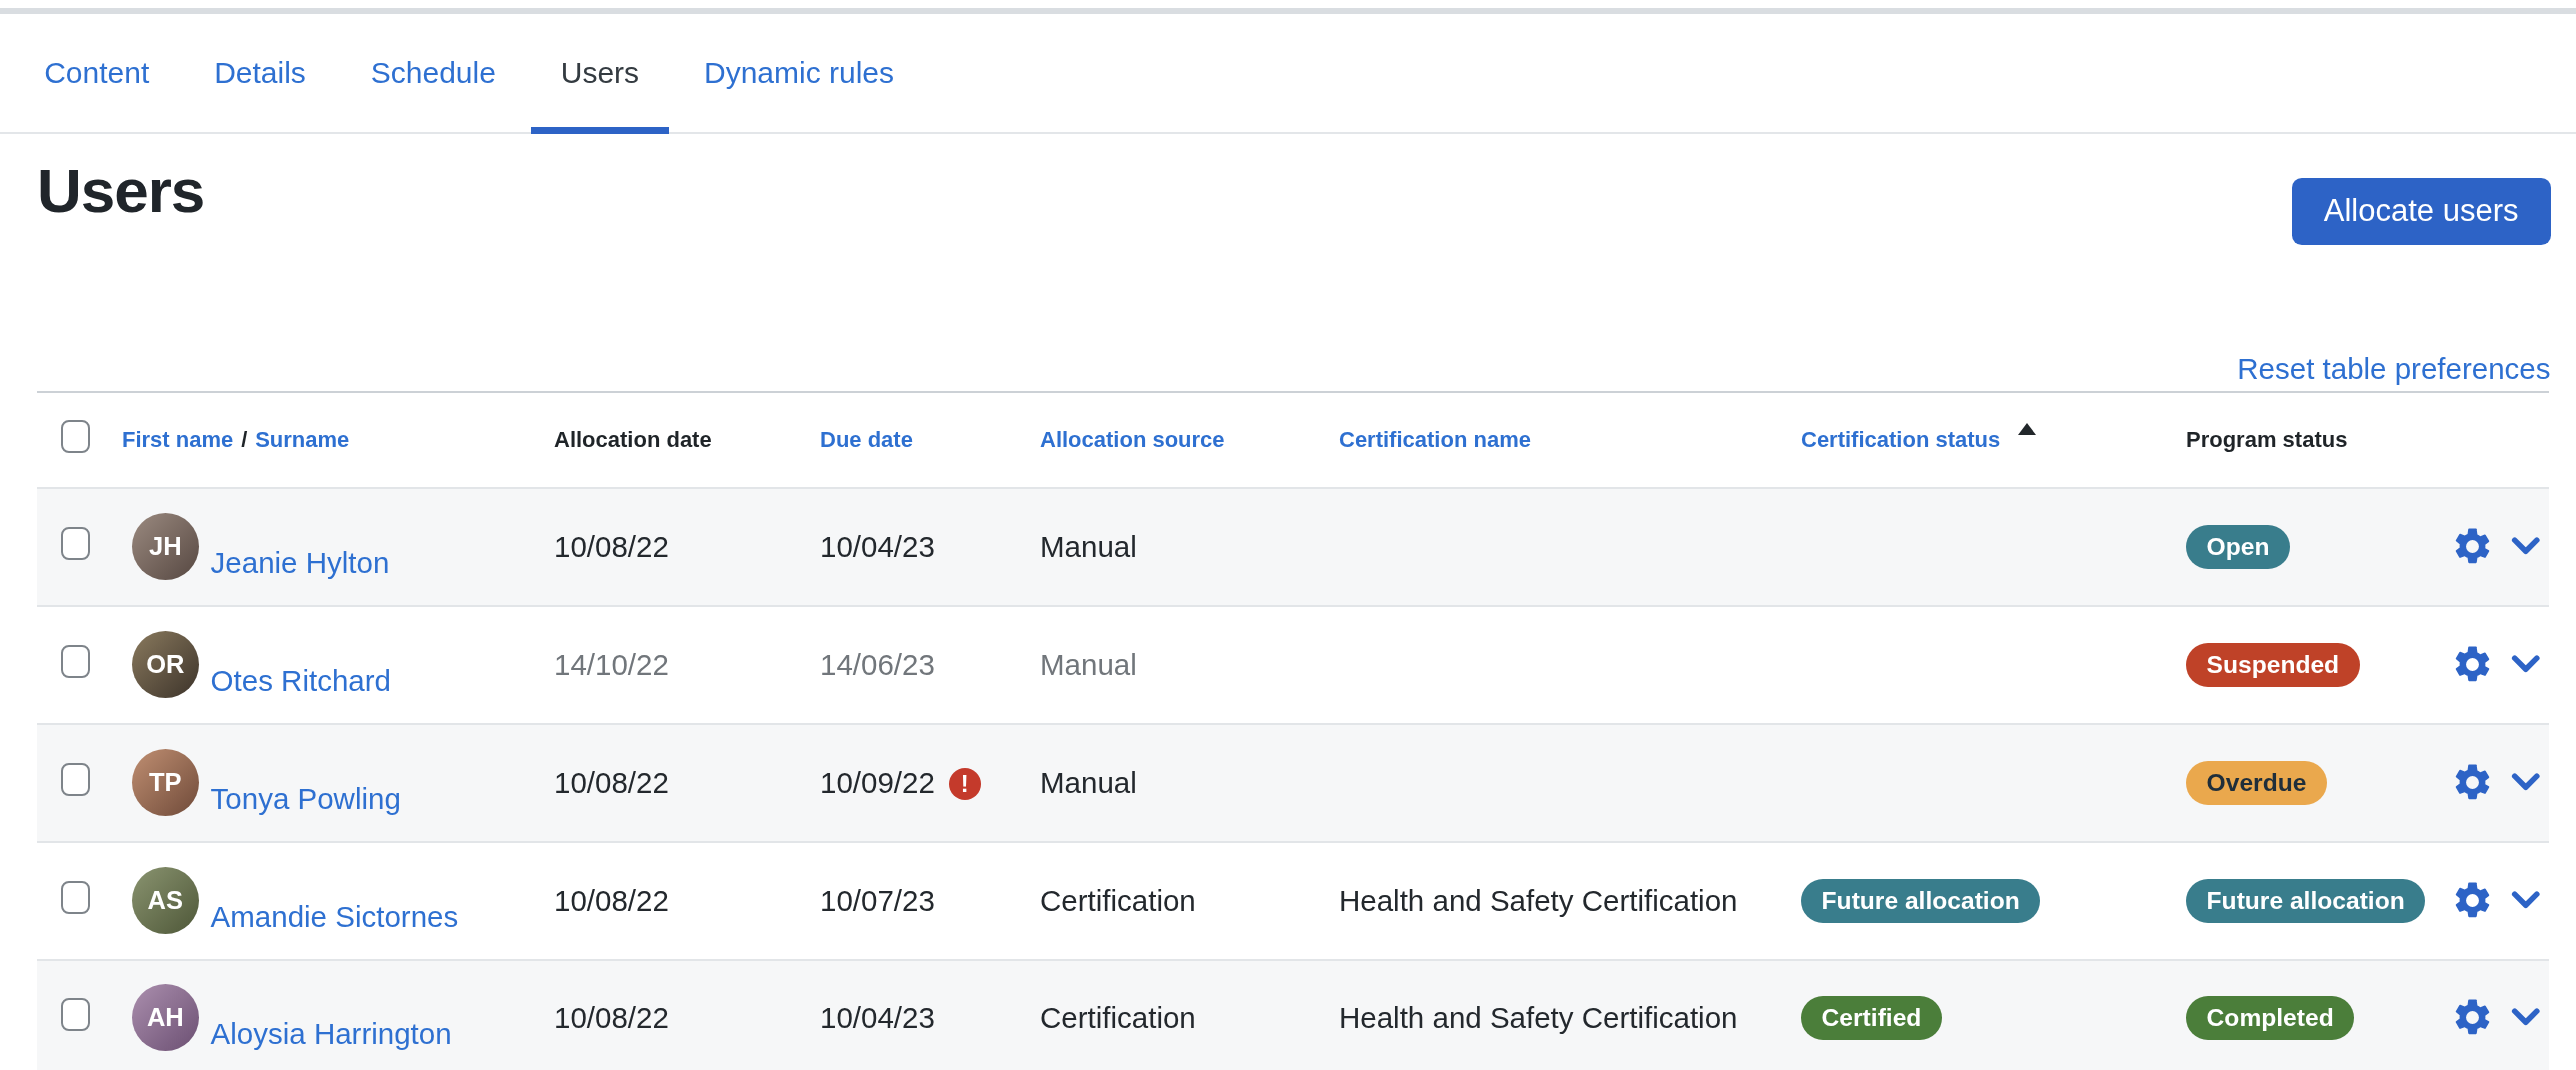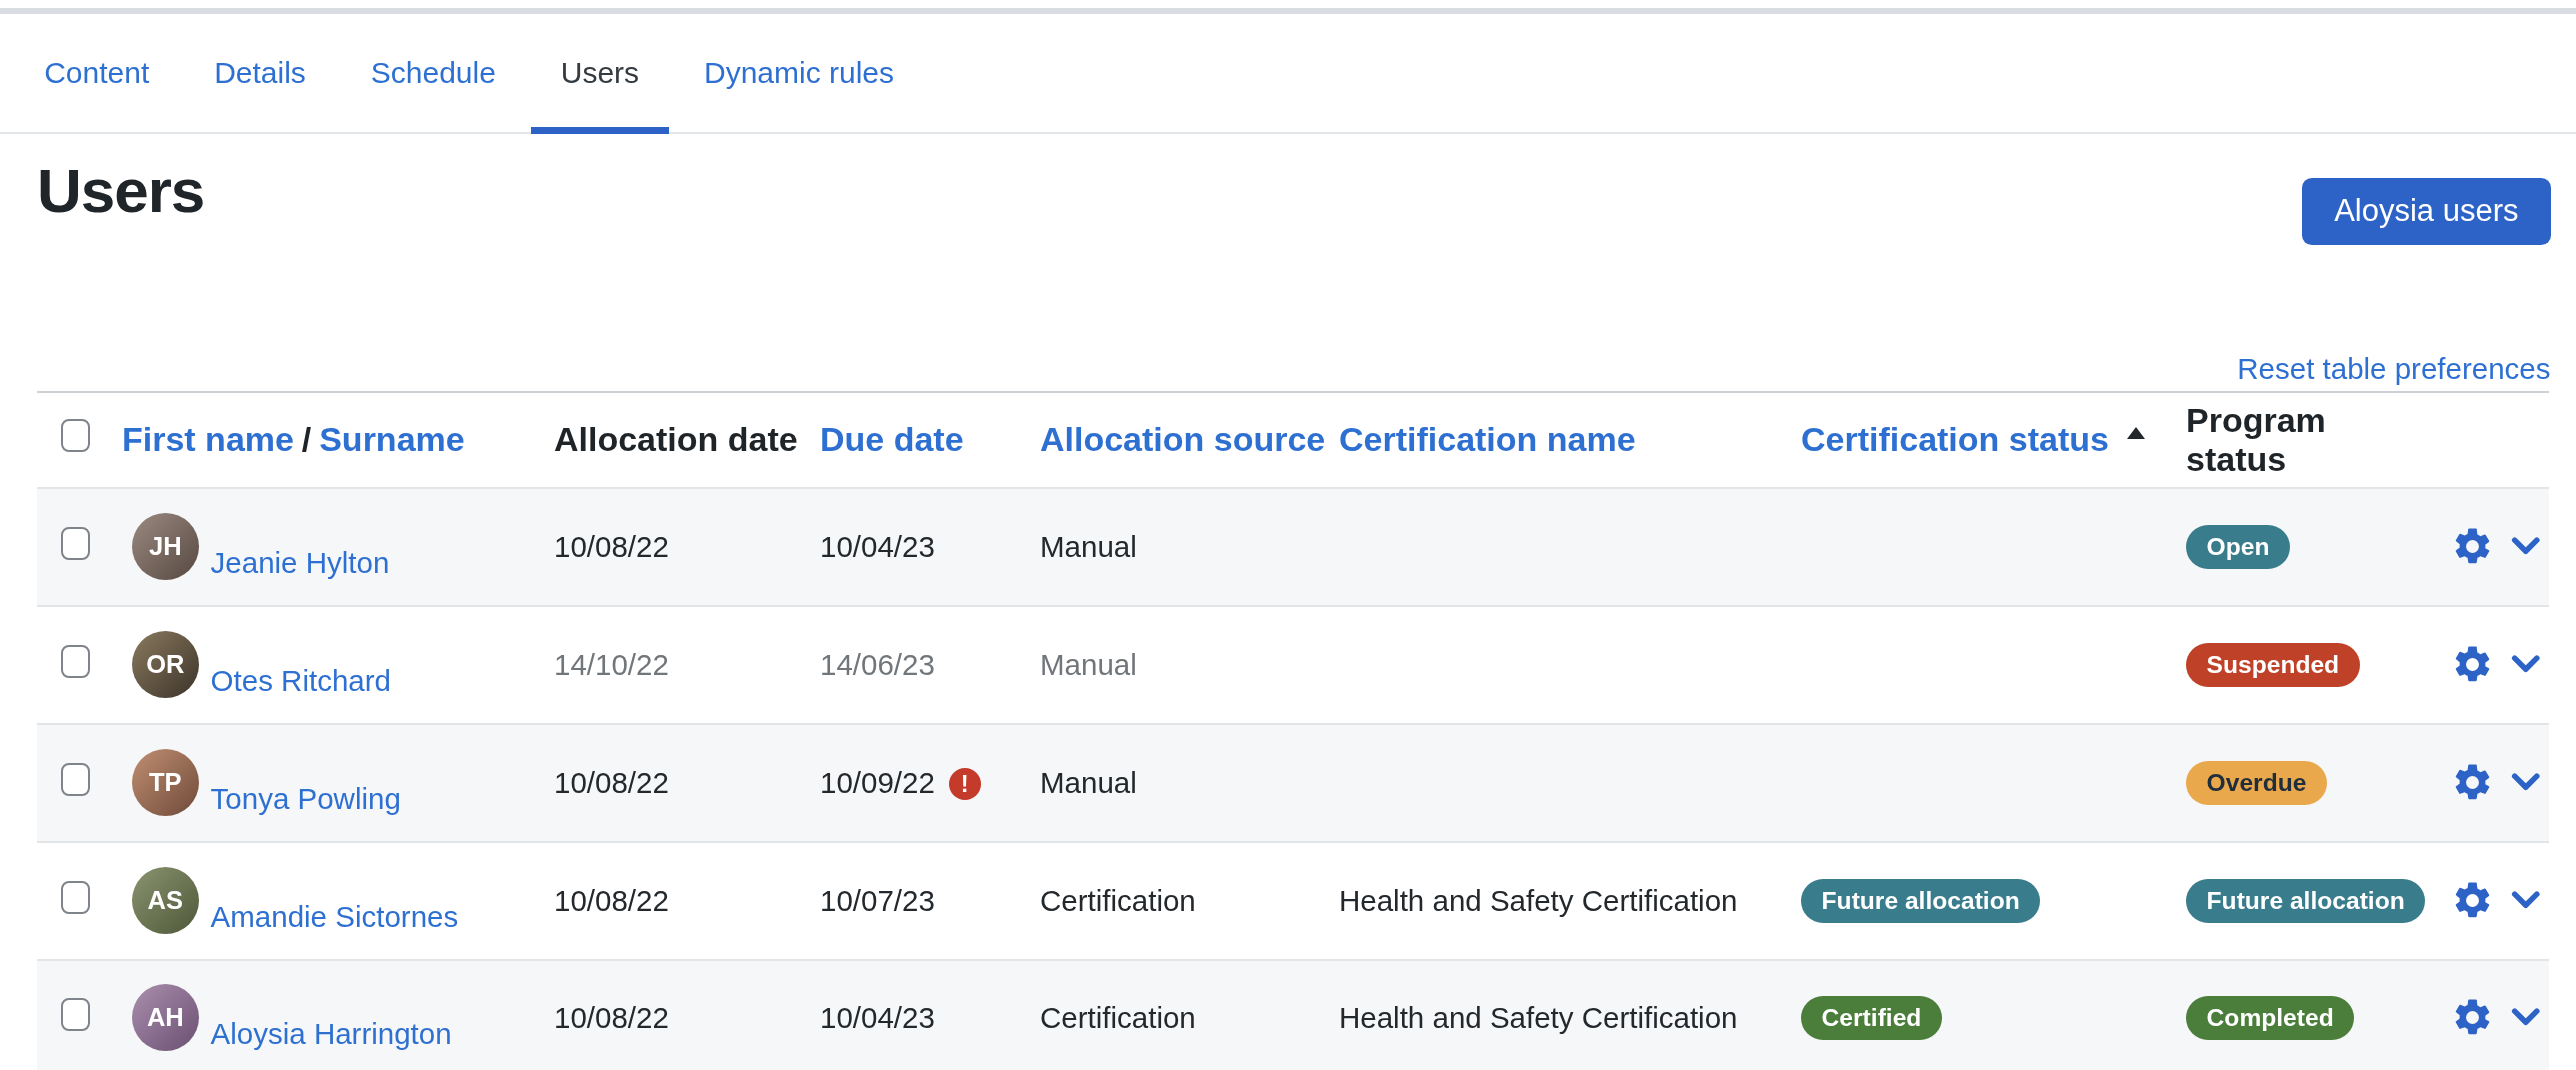--- a/index.html
+++ b/index.html
@@ -21,21 +21,21 @@
   .btn-allocate { position:absolute; right:25.5px; top:44px; height:67px; padding:0 32px; background:#2d63c6; color:#fff;
                   font-size:31px; font-family:inherit; border:none; border-radius:9.8px; cursor:pointer; }
   .btn-filters  { position:absolute; right:25.5px; top:130px; height:66px; padding:0 29.5px; background:#fff; color:#596066;
                   font-size:31px; font-family:inherit; border:2.9px solid #858c92; border-radius:12.8px; cursor:pointer;
                   display:flex; align-items:center; gap:17.7px; }
   .reset-link { position:absolute; right:25.5px; top:218px; font-size:29.5px; color:#2e70d1; text-decoration:none; cursor:pointer;text-align:right; }
 
   
   .table { position:absolute; top:257px; left:37px; right:27.5px; border-top:2px solid #ccd1d6; }
   .row { display:grid; grid-template-columns:85px 432px 266px 220px 299px 462px 385px 245px 1fr; align-items:center; }
-  .thead { height:94px; font-weight:700; font-size:34px; color:#1f2428; }
+  .thead { height:94px; font-weight:700; font-size:22px; color:#1f2428; }
   .thead a { color:#2e70d1; text-decoration:none; cursor:pointer; }
   .sep { color:#1f2428; padding:0 7.9px; }
   .sort-arrow { display:inline-block; width:0; height:0; margin-left:17.7px; position:relative; top:-11.8px;
                 border-left:9.8px solid transparent; border-right:9.8px solid transparent; border-bottom:12.8px solid #22272b; }
   .trow { height:118px; border-top:2px solid #e2e5e8; font-size:29.5px; }
   .trow:last-child { border-bottom:2px solid #e2e5e8; }
   .trow.striped { background:#f6f7f8; }
   .trow.muted .cell-text { color:#71767b; }
 
   .cb { width:29.5px; height:33px; margin-left:23.6px; border:2.9px solid #7e848a; border-radius:7.9px; background:#fff;
@@ -64,21 +64,21 @@
   <a class="tab">Content</a>
   <a class="tab">Details</a>
   <a class="tab">Schedule</a>
   <a class="tab active">Users</a>
   <a class="tab">Dynamic rules</a>
 </nav>
 
 <div class="content">
   <h1 class="page-title">Users</h1>
 
-  <button class="btn-allocate">Aloysia users</button>
+  <button class="btn-allocate">Allocate users</button>
 
 
   <a class="reset-link">Reset table preferences</a>
 
   <div class="table">
 
     <div class="row thead">
       <div><span class="cb"></span></div>
       <div>
         <a>First name</a><span class="sep">/</span><a>Surname</a>

